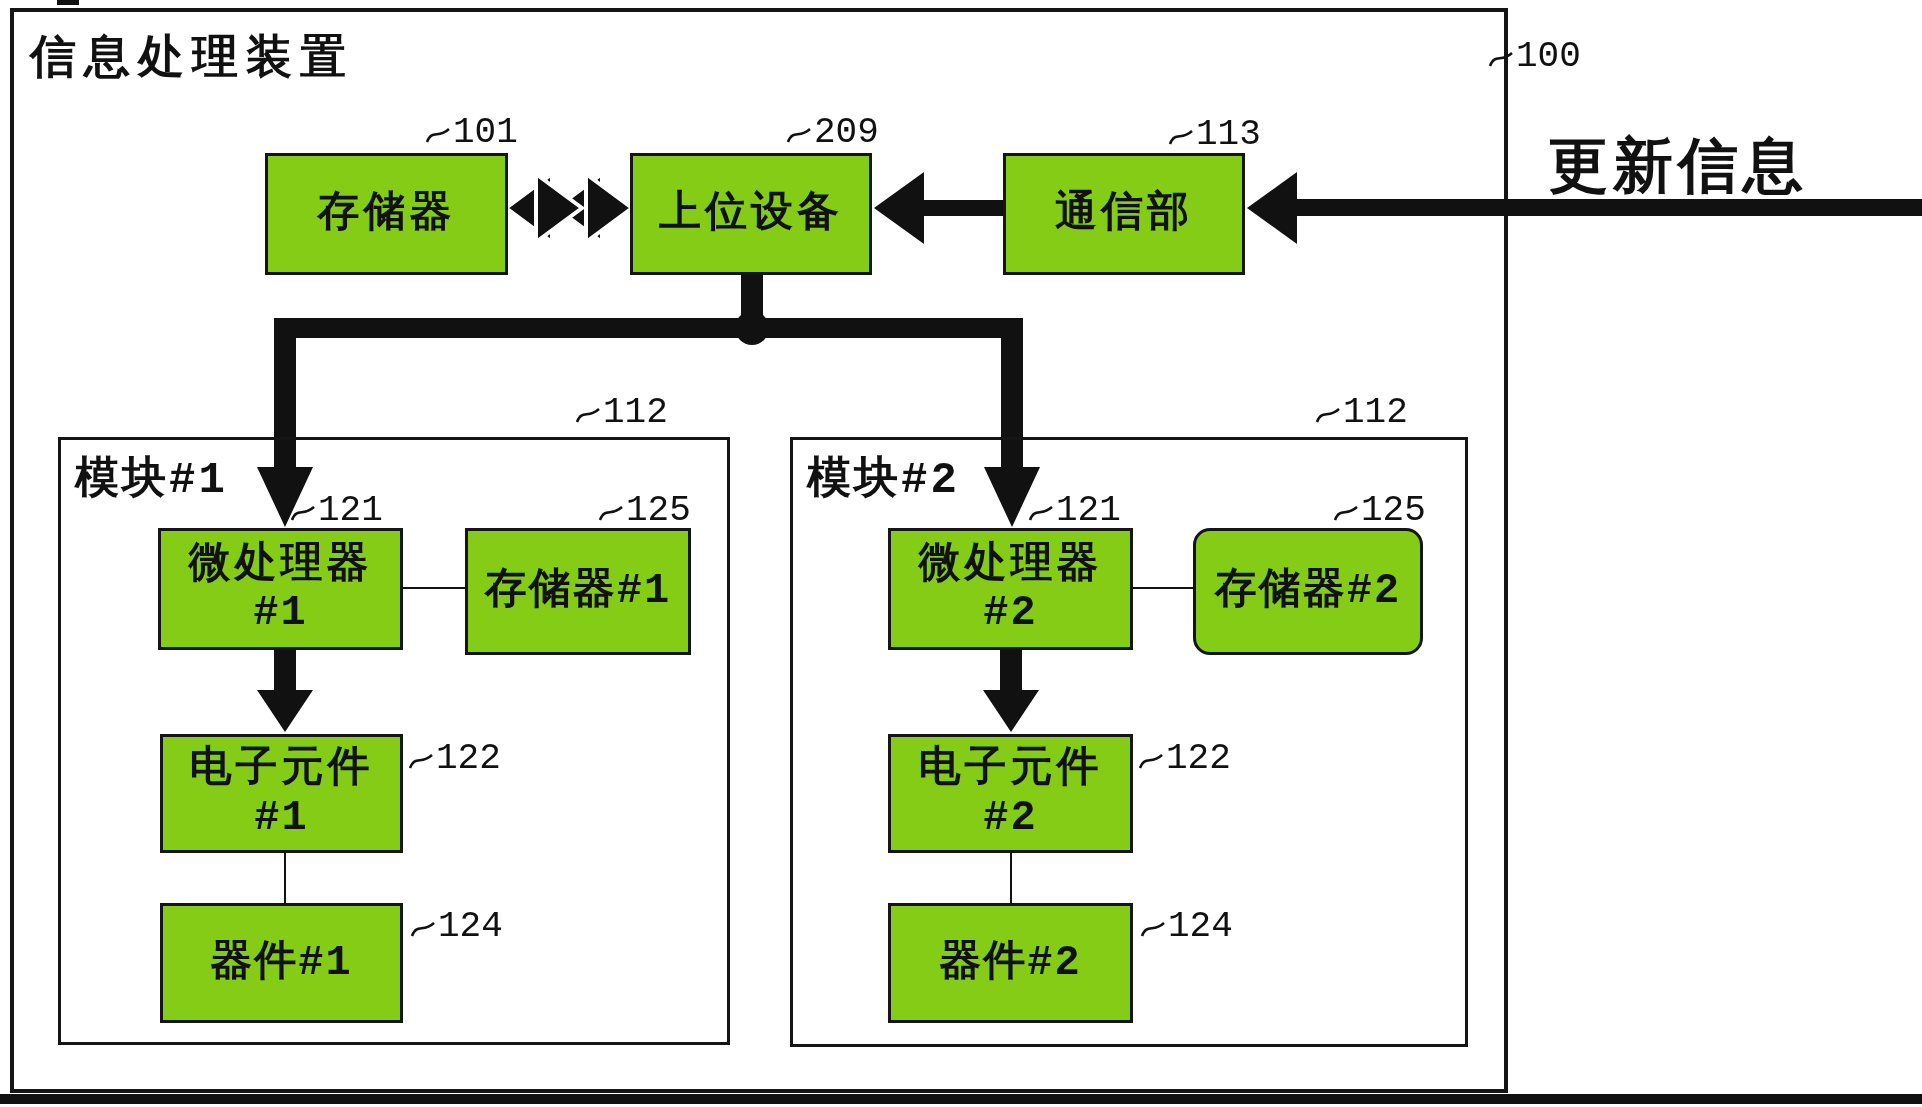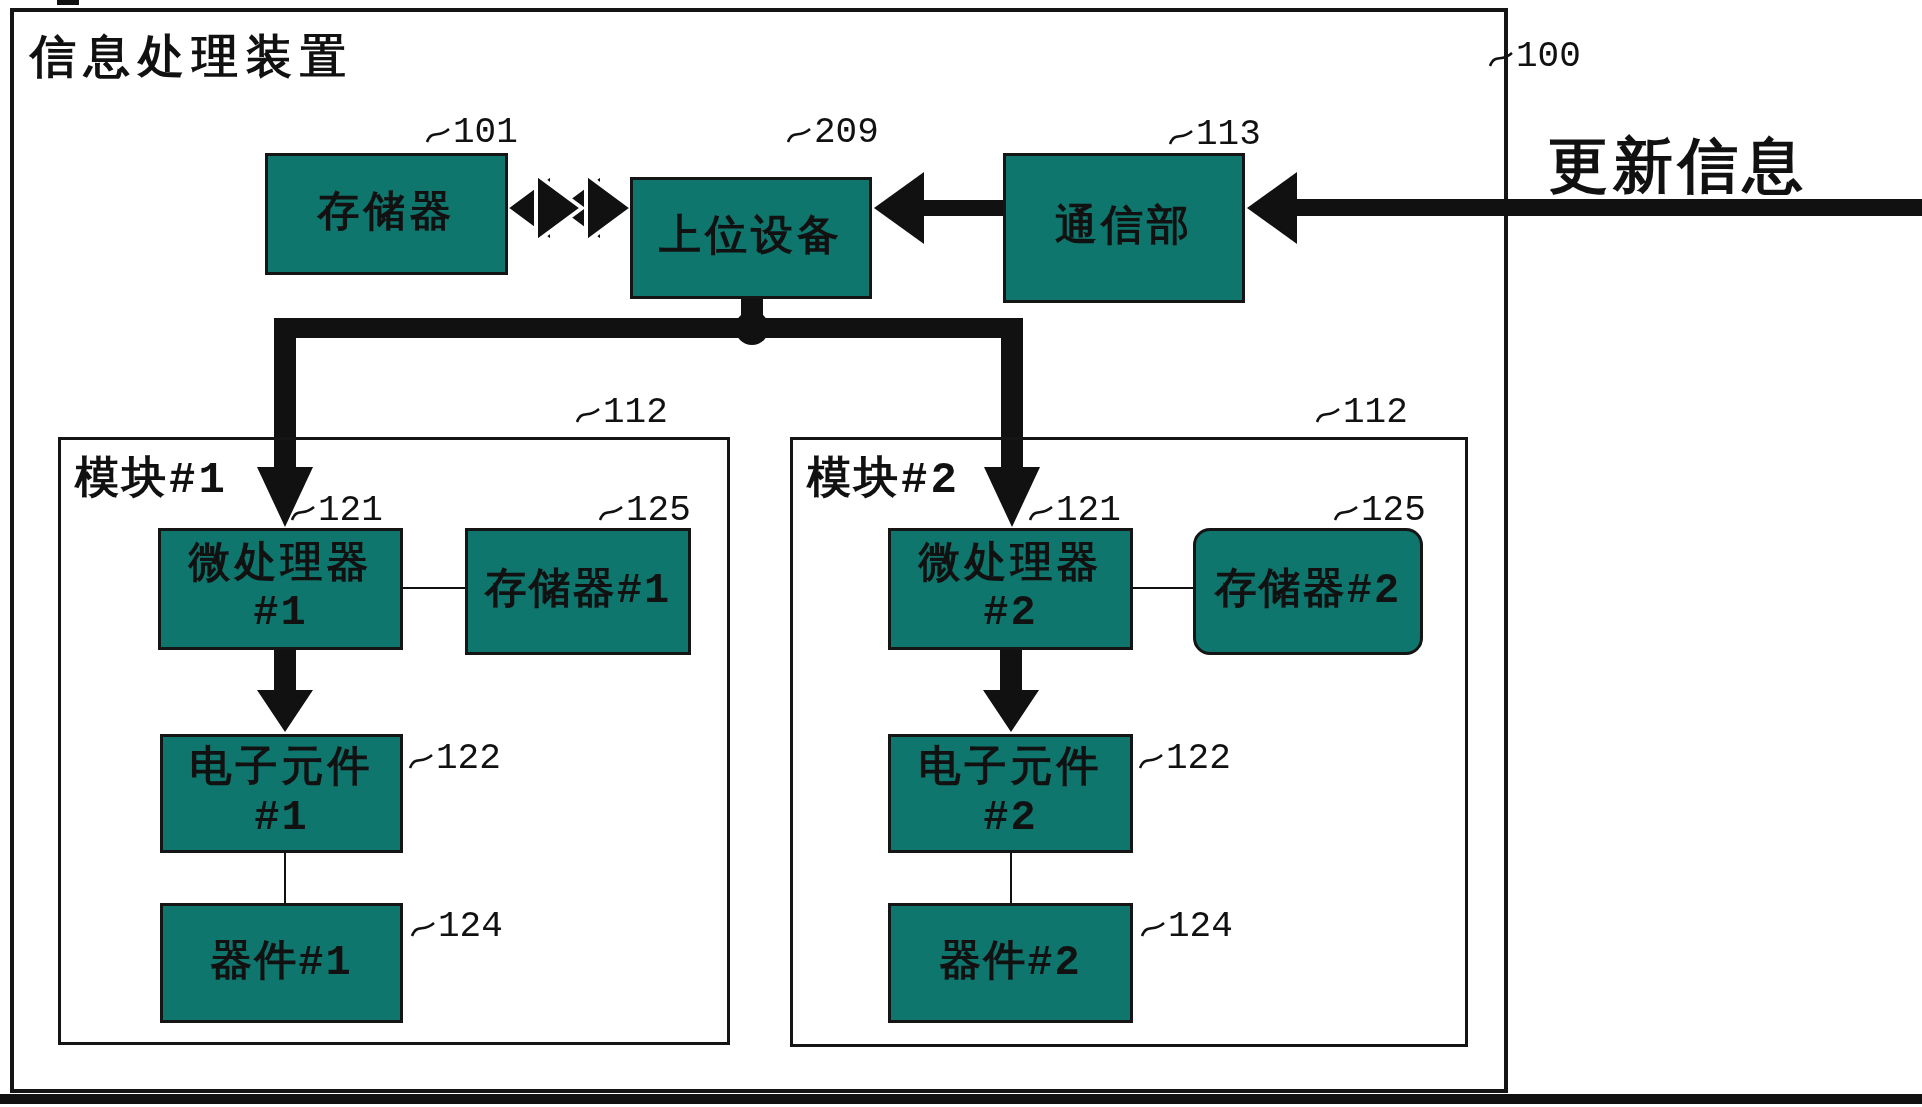--- a/index.html
+++ b/index.html
@@ -22,31 +22,31 @@
     left:30px;top:26px;
     font-size:46px;letter-spacing:8px;font-weight:600;
     white-space:nowrap;
   }
   
   .cbox{
     border:3px solid #151515;
     box-sizing:border-box;
     display:flex;flex-direction:column;
     align-items:center;justify-content:center;
-    background:#0f766e;
+    background:#84cc16;
     text-align:center;
     line-height:1.15;
     font-weight:600;
   }
   .cbox .t{font-size:42px;letter-spacing:4px;white-space:nowrap;}
   .cbox .t2{font-size:42px;letter-spacing:2px;white-space:nowrap;}
   
   .box-memory{left:265px;top:153px;width:243px;height:122px;}
-  .box-host  {left:630px;top:153px;width:242px;height:122px;margin-top:24px;}
-  .box-comm  {left:1003px;top:153px;width:242px;height:150px;}
+  .box-host  {left:630px;top:153px;width:242px;height:122px;}
+  .box-comm  {left:1003px;top:153px;width:242px;height:122px;}
   
   .module-frame{
     border:3px solid #151515;box-sizing:border-box;background:transparent;
   }
   .module1{left:58px;top:437px;width:672px;height:608px;}
   .module2{left:790px;top:437px;width:678px;height:610px;}
   .module-label{
     font-size:44px;letter-spacing:3px;font-weight:600;white-space:nowrap;
   }
   .module-label.m1{left:75px;top:448px;}

